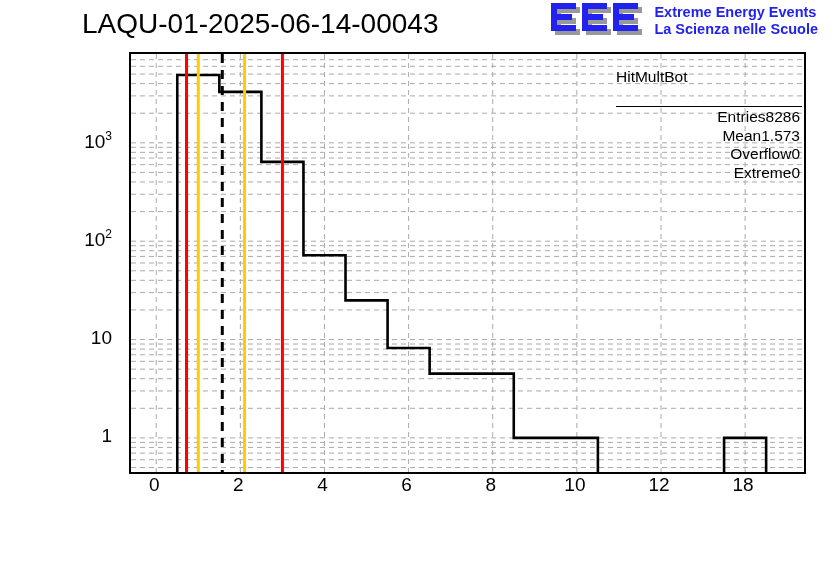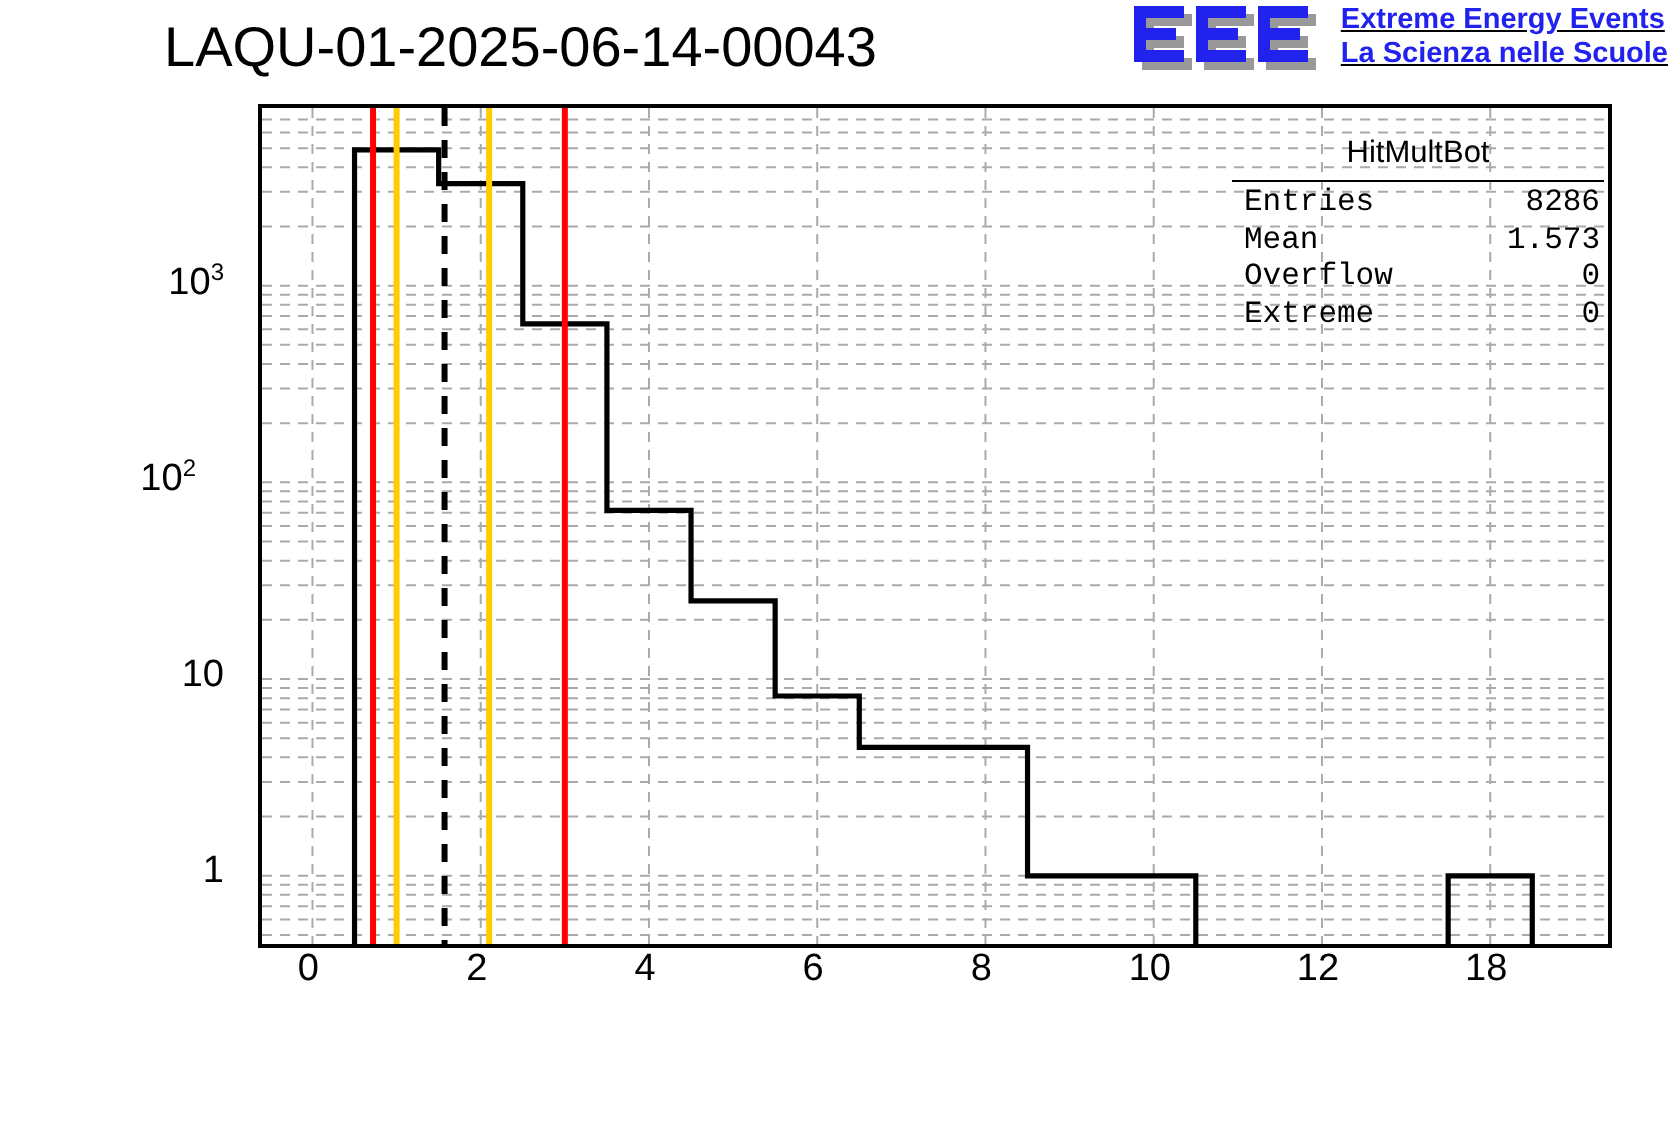--- a/index.html
+++ b/index.html
@@ -9,22 +9,22 @@
     position:relative;overflow:hidden;
   }
   #root{position:absolute;inset:0;}
 
   
   .title{
     position:absolute;left:82px;top:8px;
     font-size:28px;color:#000;white-space:nowrap;
   }
   .logo{
-    position:absolute;right:2px;top:2px;
-    display:flex;align-items:flex-start;gap:8px;text-decoration:underline;
+    position:absolute;right:18px;top:2px;
+    display:flex;align-items:center;gap:8px;
   }
   .logo-eee{
     position:relative;width:96px;height:38px;
   }
   .logo-eee svg{display:block;}
   .logo-text{
     display:flex;flex-direction:column;justify-content:center;
     color:#2222ee;font-size:14.5px;line-height:17px;font-weight:bold;
     font-family:"Liberation Sans", sans-serif;
   }
@@ -55,26 +55,26 @@
     position:absolute;right:8px;top:530px;
     font-size:22px;color:#000;white-space:nowrap;
   }
 
   
   .stats{
     position:absolute;left:616px;top:68px;width:186px;
     font-size:15.5px;color:#000;
   }
   .stats-title{
-    text-align:center;padding-bottom:4px;margin-bottom:1px;
+    text-align:left;padding-bottom:20px;margin-bottom:1px;
     border-bottom:1.6px solid #000;
   }
   .stats-row{
-    display:flex;justify-content:space-between;
-    line-height:18.5px;padding:0 2px 0 6px;font-family:Liberation Mono, monospace;
+    display:flex;justify-content:flex-end;
+    line-height:18.5px;padding:0 2px 0 6px;
   }
   .stats-row .k{text-align:left;}
   .stats-row .v{text-align:right;}
 </style>
 </head>
 <body>
 
 <div id="root">
 
   <div class="title">LAQU-01-2025-06-14-00043</div>
@@ -126,21 +126,21 @@
     </div>
     <div class="logo-text">
       <span>Extreme Energy Events</span>
       <span>La Scienza nelle Scuole</span>
     </div>
   </div>
 
   <div class="ylabels" id="ylabels">
       <div class="ylab" style="top: 383.9px; right: 12px;">1</div>
       <div class="ylab" style="top: 285.5px; right: 12px;">10</div>
-      <div class="ylab" style="top: 187.2px; right: 26px;">10<sup>2</sup></div>
+      <div class="ylab" style="top: 187.2px; right: 12px;">10<sup>2</sup></div>
       <div class="ylab" style="top: 88.8px; right: 12px; margin-left: 12px;">10<sup>3</sup></div>
     </div>
 
   <div class="plot">
     <div class="gridlayer" id="gridlayer">
         <svg width="673" height="418">
           <line x1="25.2375" y1="0" x2="25.2375" y2="418" stroke="#aaaaaa" stroke-width="1" stroke-dasharray="5,4"></line>
           <line x1="109.3625" y1="0" x2="109.3625" y2="418" stroke="#aaaaaa" stroke-width="1" stroke-dasharray="5,4"></line>
           <line x1="193.48749999999998" y1="0" x2="193.48749999999998" y2="418" stroke="#aaaaaa" stroke-width="1" stroke-dasharray="5,4"></line>
           <line x1="277.6125" y1="0" x2="277.6125" y2="418" stroke="#aaaaaa" stroke-width="1" stroke-dasharray="5,4"></line>

